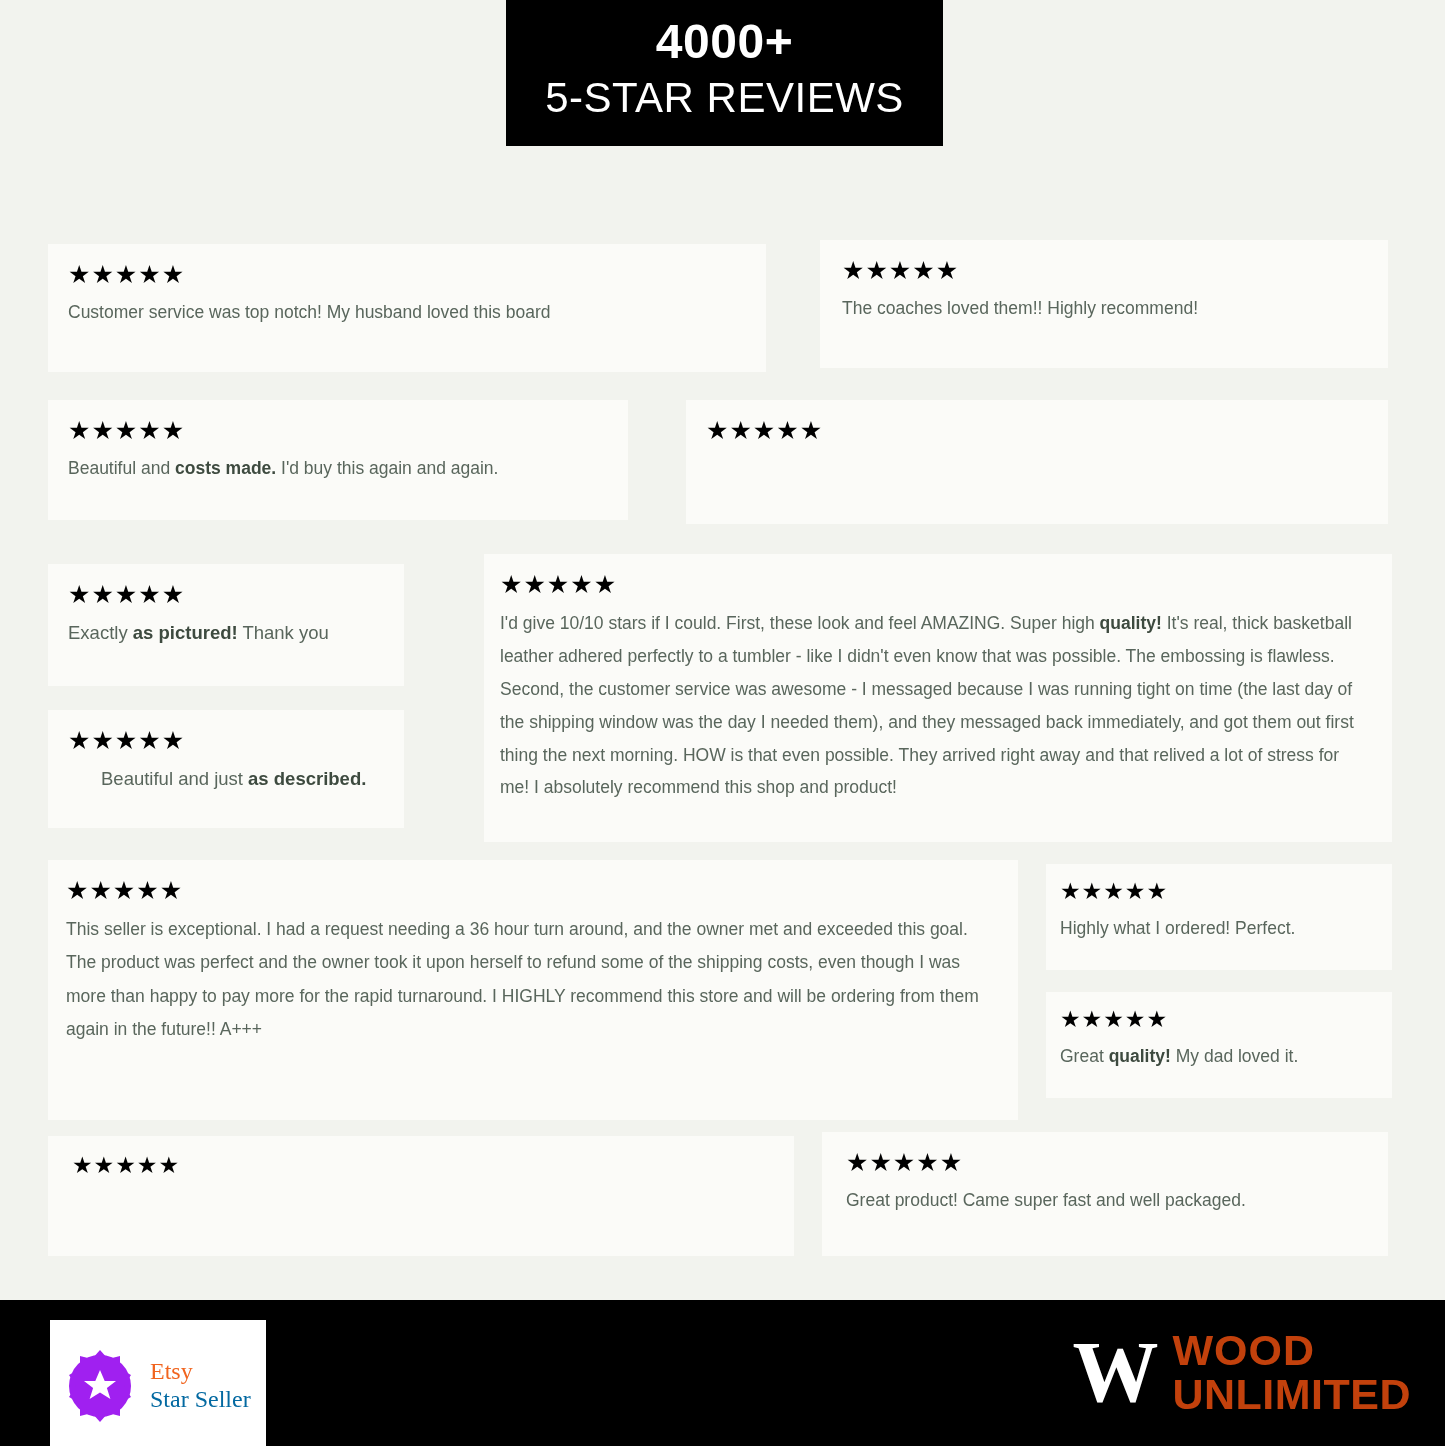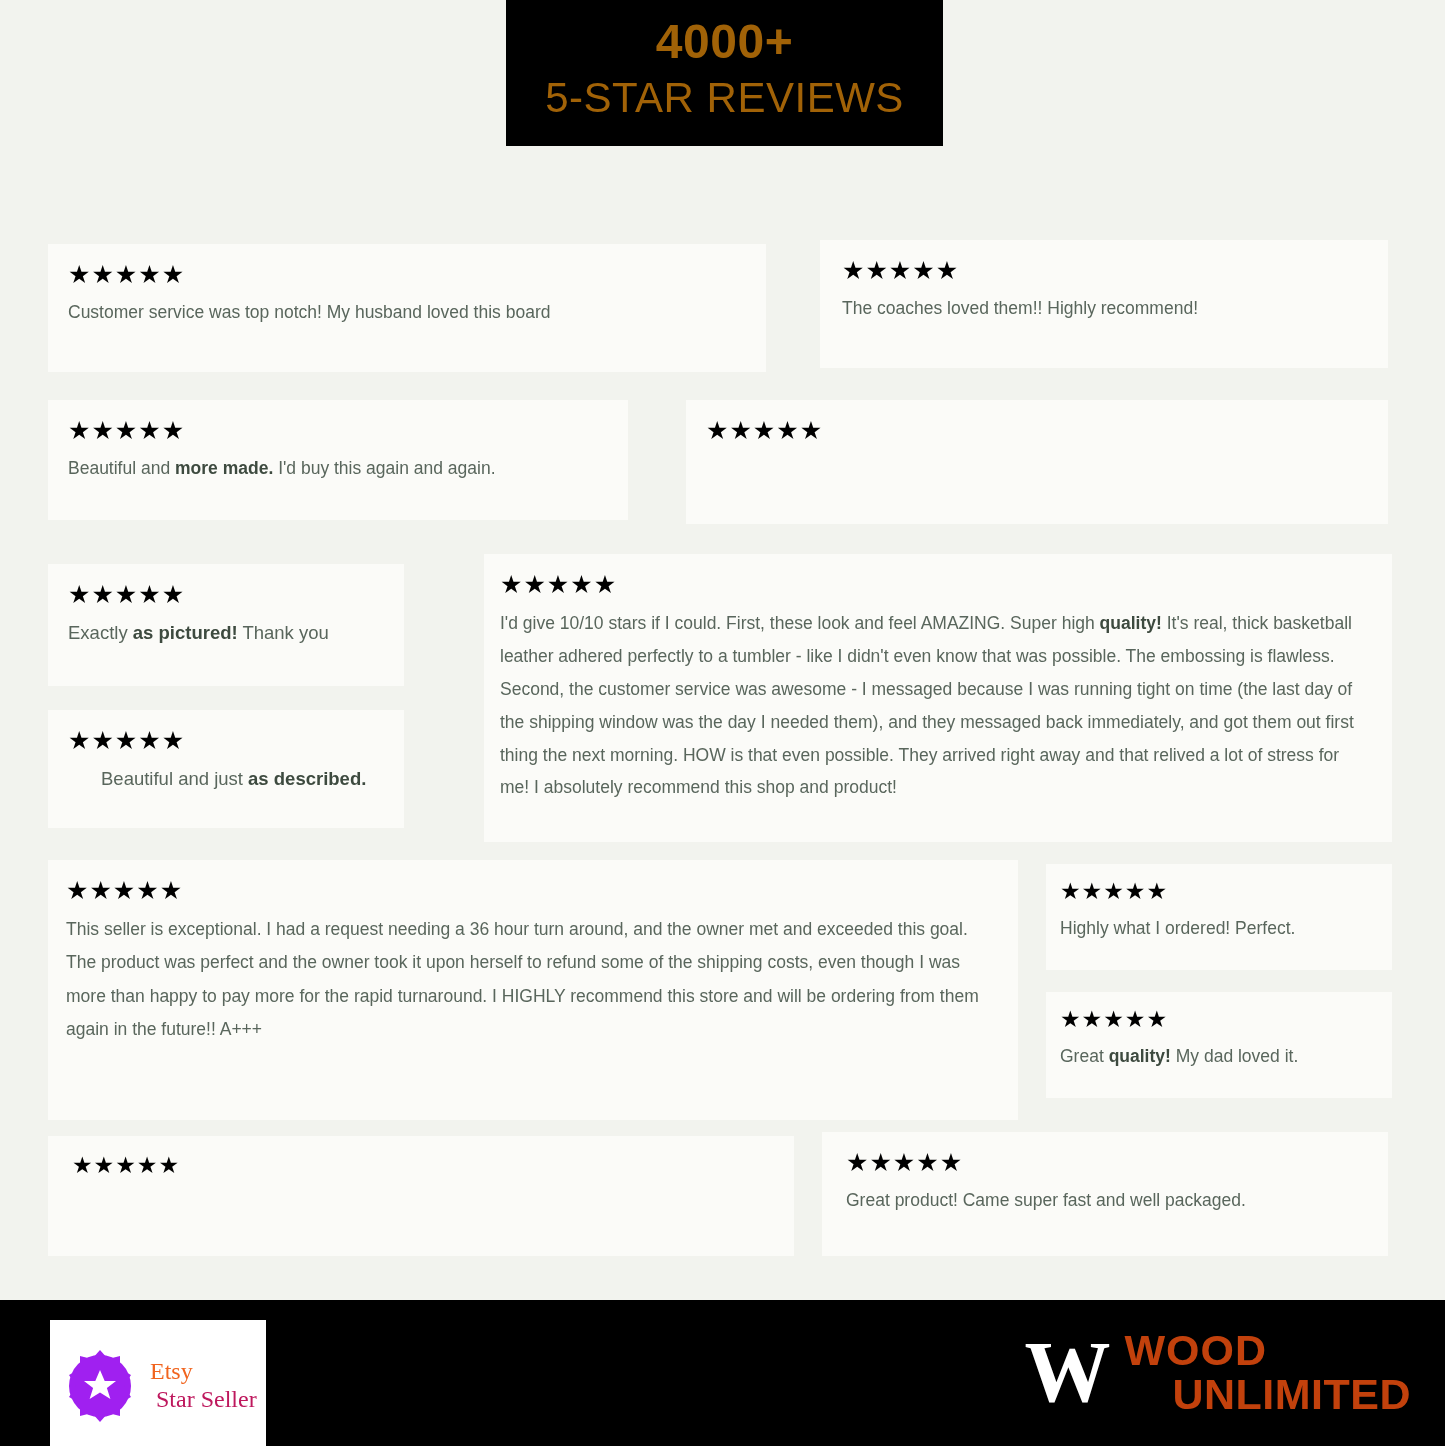--- a/index.html
+++ b/index.html
@@ -15,21 +15,21 @@
     overflow: hidden;
   }
 
   
   .header-badge {
     position: absolute;
     left: 506px;
     top: 0;
     width: 437px;
     background: #000000;
-    color: #a16207;
+    color: #ffffff;
     text-align: center;
     padding: 14px 0 22px 0;
     box-sizing: border-box;
   }
   .header-line1 {
     font-size: 48px;
     font-weight: bold;
     letter-spacing: 0.5px;
     line-height: 1.15;
   }
@@ -110,24 +110,23 @@
     margin-left: 12px;
     line-height: 1.15;
   }
   .etsy-word {
     color: #f1641e;
     font-family: "Liberation Serif", serif;
     font-size: 24px;
     font-weight: normal;
   }
   .etsy-starseller {
-    color: #be185d;
+    color: #0369a1;
     font-family: "Liberation Serif", serif;
     font-size: 24px;
-    margin-left: 6px;
   }
 
   .brand {
     position: absolute;
     right: 34px;
     top: 22px;
     display: flex;
     align-items: center;
     height: 102px;
   }
@@ -146,21 +145,20 @@
   }
   .brand-top {
     font-size: 43px;
     font-weight: bold;
     letter-spacing: 1px;
   }
   .brand-bottom {
     font-size: 43px;
     font-weight: bold;
     letter-spacing: 0.5px;
-    margin-left: 48px;
   }
 </style>
 </head>
 <body>
 
 <div class="header-badge">
   <div class="header-line1">4000+</div>
   <div class="header-line2">5-STAR REVIEWS</div>
 </div>
 
@@ -171,21 +169,21 @@
     <div class="review-text">Customer service was top notch! My husband loved this board</div>
   </div>
 
   <div class="card" style="left:820px; top:4px; width:568px; height:128px; padding:18px 20px 0 22px;">
     <div class="stars">★★★★★</div>
     <div class="review-text">The coaches loved them!! Highly recommend!</div>
   </div>
 
   <div class="card" style="left:48px; top:164px; width:580px; height:120px; padding:18px 20px 0 20px;">
     <div class="stars">★★★★★</div>
-    <div class="review-text"><span>Beautiful and </span><b>more made.</b><span> I'd buy this again and again.</span></div>
+    <div class="review-text"><span>Beautiful and </span><b>costs made.</b><span> I'd buy this again and again.</span></div>
   </div>
 
   <div class="card" style="left:686px; top:164px; width:702px; height:124px; padding:18px 20px 0 20px;">
     <div class="stars">★★★★★</div>
   </div>
 
   <div class="card" style="left:48px; top:328px; width:356px; height:122px; padding:18px 10px 0 20px;">
     <div class="stars">★★★★★</div>
     <div class="review-text lg" style="font-size:18.5px; white-space:nowrap;"><span>Exactly </span><b>as pictured!</b><span> Thank you</span></div>
   </div>

